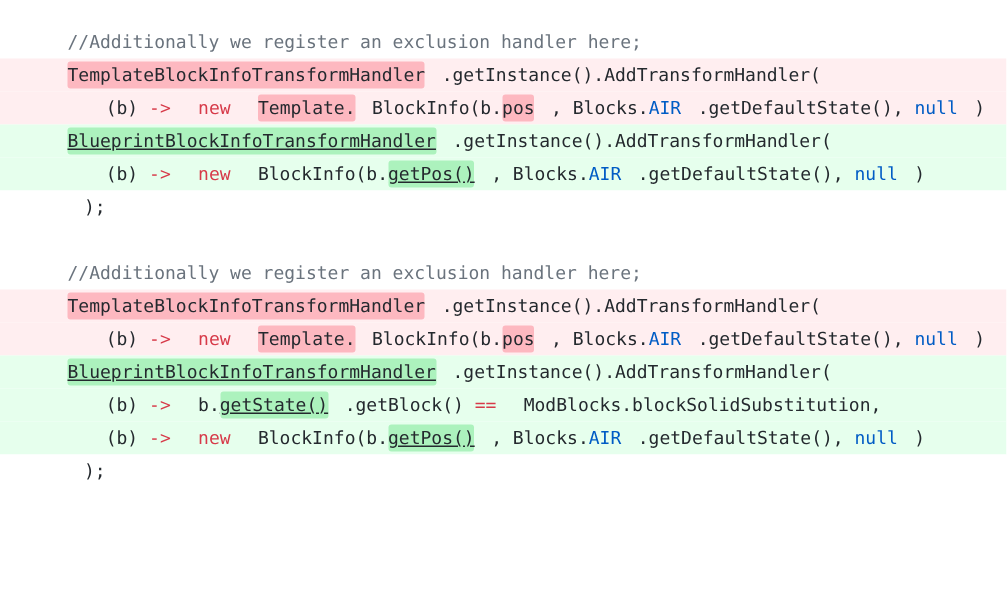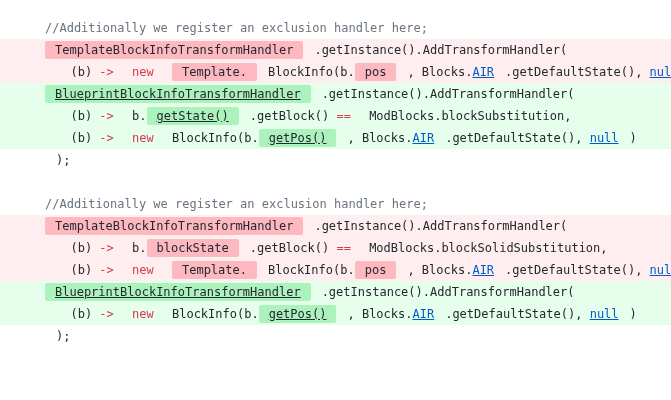--- a/index.html
+++ b/index.html
@@ -23,42 +23,41 @@
     padding-left: 45px;
     white-space: pre;
     color: var(--plain, #24292e);
   }
   .line.context { background: #ffffff; }
   .line.removed { background: var(--removed-bg, #ffeef0); }
   .line.added   { background: var(--added-bg, #e6ffed); }
   .seg-comment  { color: var(--comment, #6a737d); }
   .seg-plain    { color: var(--plain, #24292e); padding-left: 11px; }
   .seg-keyword  { color: var(--keyword, #d73a49); }
-  .seg-constant { color: var(--constant, #005cc5); text-decoration: underline; }
+  .seg-constant { color: var(--constant, #005cc5); }
   .seg-highlight {
     color: var(--plain, #24292e);
-    padding: 2px 10px;
+    padding: 2px 0;
     border-radius: 2px;
     text-align: right;
   }
   .removed .seg-highlight { background: var(--removed-highlight, #fdb8c0); }
   .added .seg-highlight   { background: var(--added-highlight, #acf2bd); text-decoration: underline; }
 </style>
 </head>
 <body>
 
 <div class="diff-view">
     <div class="line context"><span class="seg-comment">//Additionally we register an exclusion handler here;</span></div>
     <div class="line removed"><span class="seg-highlight">TemplateBlockInfoTransformHandler</span><span class="seg-plain">.getInstance().AddTransformHandler(</span></div>
     <div class="line removed"><span class="seg-plain">  (b) </span><span class="seg-keyword">-&gt;</span><span class="seg-plain"> </span><span class="seg-keyword">new</span><span class="seg-plain"> </span><span class="seg-highlight">Template.</span><span class="seg-plain">BlockInfo(b.</span><span class="seg-highlight">pos</span><span class="seg-plain">, Blocks.</span><span class="seg-constant">AIR</span><span class="seg-plain">.getDefaultState(), </span><span class="seg-constant">null</span><span class="seg-plain">)</span></div>
     <div class="line added"><span class="seg-highlight">BlueprintBlockInfoTransformHandler</span><span class="seg-plain">.getInstance().AddTransformHandler(</span></div>
-    <div class="line added"><span class="seg-plain">  (b) </span><span class="seg-keyword">-&gt;</span><span class="seg-plain"> b.</span><span class="seg-highlight">getState()</span><span class="seg-plain">.getBlock() </span><span class="seg-keyword">==</span><span class="seg-plain"> ModBlocks.blockSubstitution,</span></div>
     <div class="line added"><span class="seg-plain">  (b) </span><span class="seg-keyword">-&gt;</span><span class="seg-plain"> </span><span class="seg-keyword">new</span><span class="seg-plain"> BlockInfo(b.</span><span class="seg-highlight">getPos()</span><span class="seg-plain">, Blocks.</span><span class="seg-constant">AIR</span><span class="seg-plain">.getDefaultState(), </span><span class="seg-constant">null</span><span class="seg-plain">)</span></div>
     <div class="line context"><span class="seg-plain">);</span></div>
     <div class="line context">&nbsp;</div>
     <div class="line context"><span class="seg-comment">//Additionally we register an exclusion handler here;</span></div>
     <div class="line removed"><span class="seg-highlight">TemplateBlockInfoTransformHandler</span><span class="seg-plain">.getInstance().AddTransformHandler(</span></div>
-    <div class="line removed"><span class="seg-plain">  (b) </span><span class="seg-keyword">-&gt;</span><span class="seg-plain"> b.</span><span class="seg-highlight">blockState</span><span class="seg-plain">.getBlock() </span><span class="seg-keyword">==</span><span class="seg-plain"> ModBlocks.blockSolidSubstitution,</span></div>
     <div class="line removed"><span class="seg-plain">  (b) </span><span class="seg-keyword">-&gt;</span><span class="seg-plain"> </span><span class="seg-keyword">new</span><span class="seg-plain"> </span><span class="seg-highlight">Template.</span><span class="seg-plain">BlockInfo(b.</span><span class="seg-highlight">pos</span><span class="seg-plain">, Blocks.</span><span class="seg-constant">AIR</span><span class="seg-plain">.getDefaultState(), </span><span class="seg-constant">null</span><span class="seg-plain">)</span></div>
     <div class="line added"><span class="seg-highlight">BlueprintBlockInfoTransformHandler</span><span class="seg-plain">.getInstance().AddTransformHandler(</span></div>
+    <div class="line added"><span class="seg-plain">  (b) </span><span class="seg-keyword">-&gt;</span><span class="seg-plain"> b.</span><span class="seg-highlight">getState()</span><span class="seg-plain">.getBlock() </span><span class="seg-keyword">==</span><span class="seg-plain"> ModBlocks.blockSolidSubstitution,</span></div>
     <div class="line added"><span class="seg-plain">  (b) </span><span class="seg-keyword">-&gt;</span><span class="seg-plain"> </span><span class="seg-keyword">new</span><span class="seg-plain"> BlockInfo(b.</span><span class="seg-highlight">getPos()</span><span class="seg-plain">, Blocks.</span><span class="seg-constant">AIR</span><span class="seg-plain">.getDefaultState(), </span><span class="seg-constant">null</span><span class="seg-plain">)</span></div>
     <div class="line context"><span class="seg-plain">);</span></div>
   </div>
 
 </body></html>

